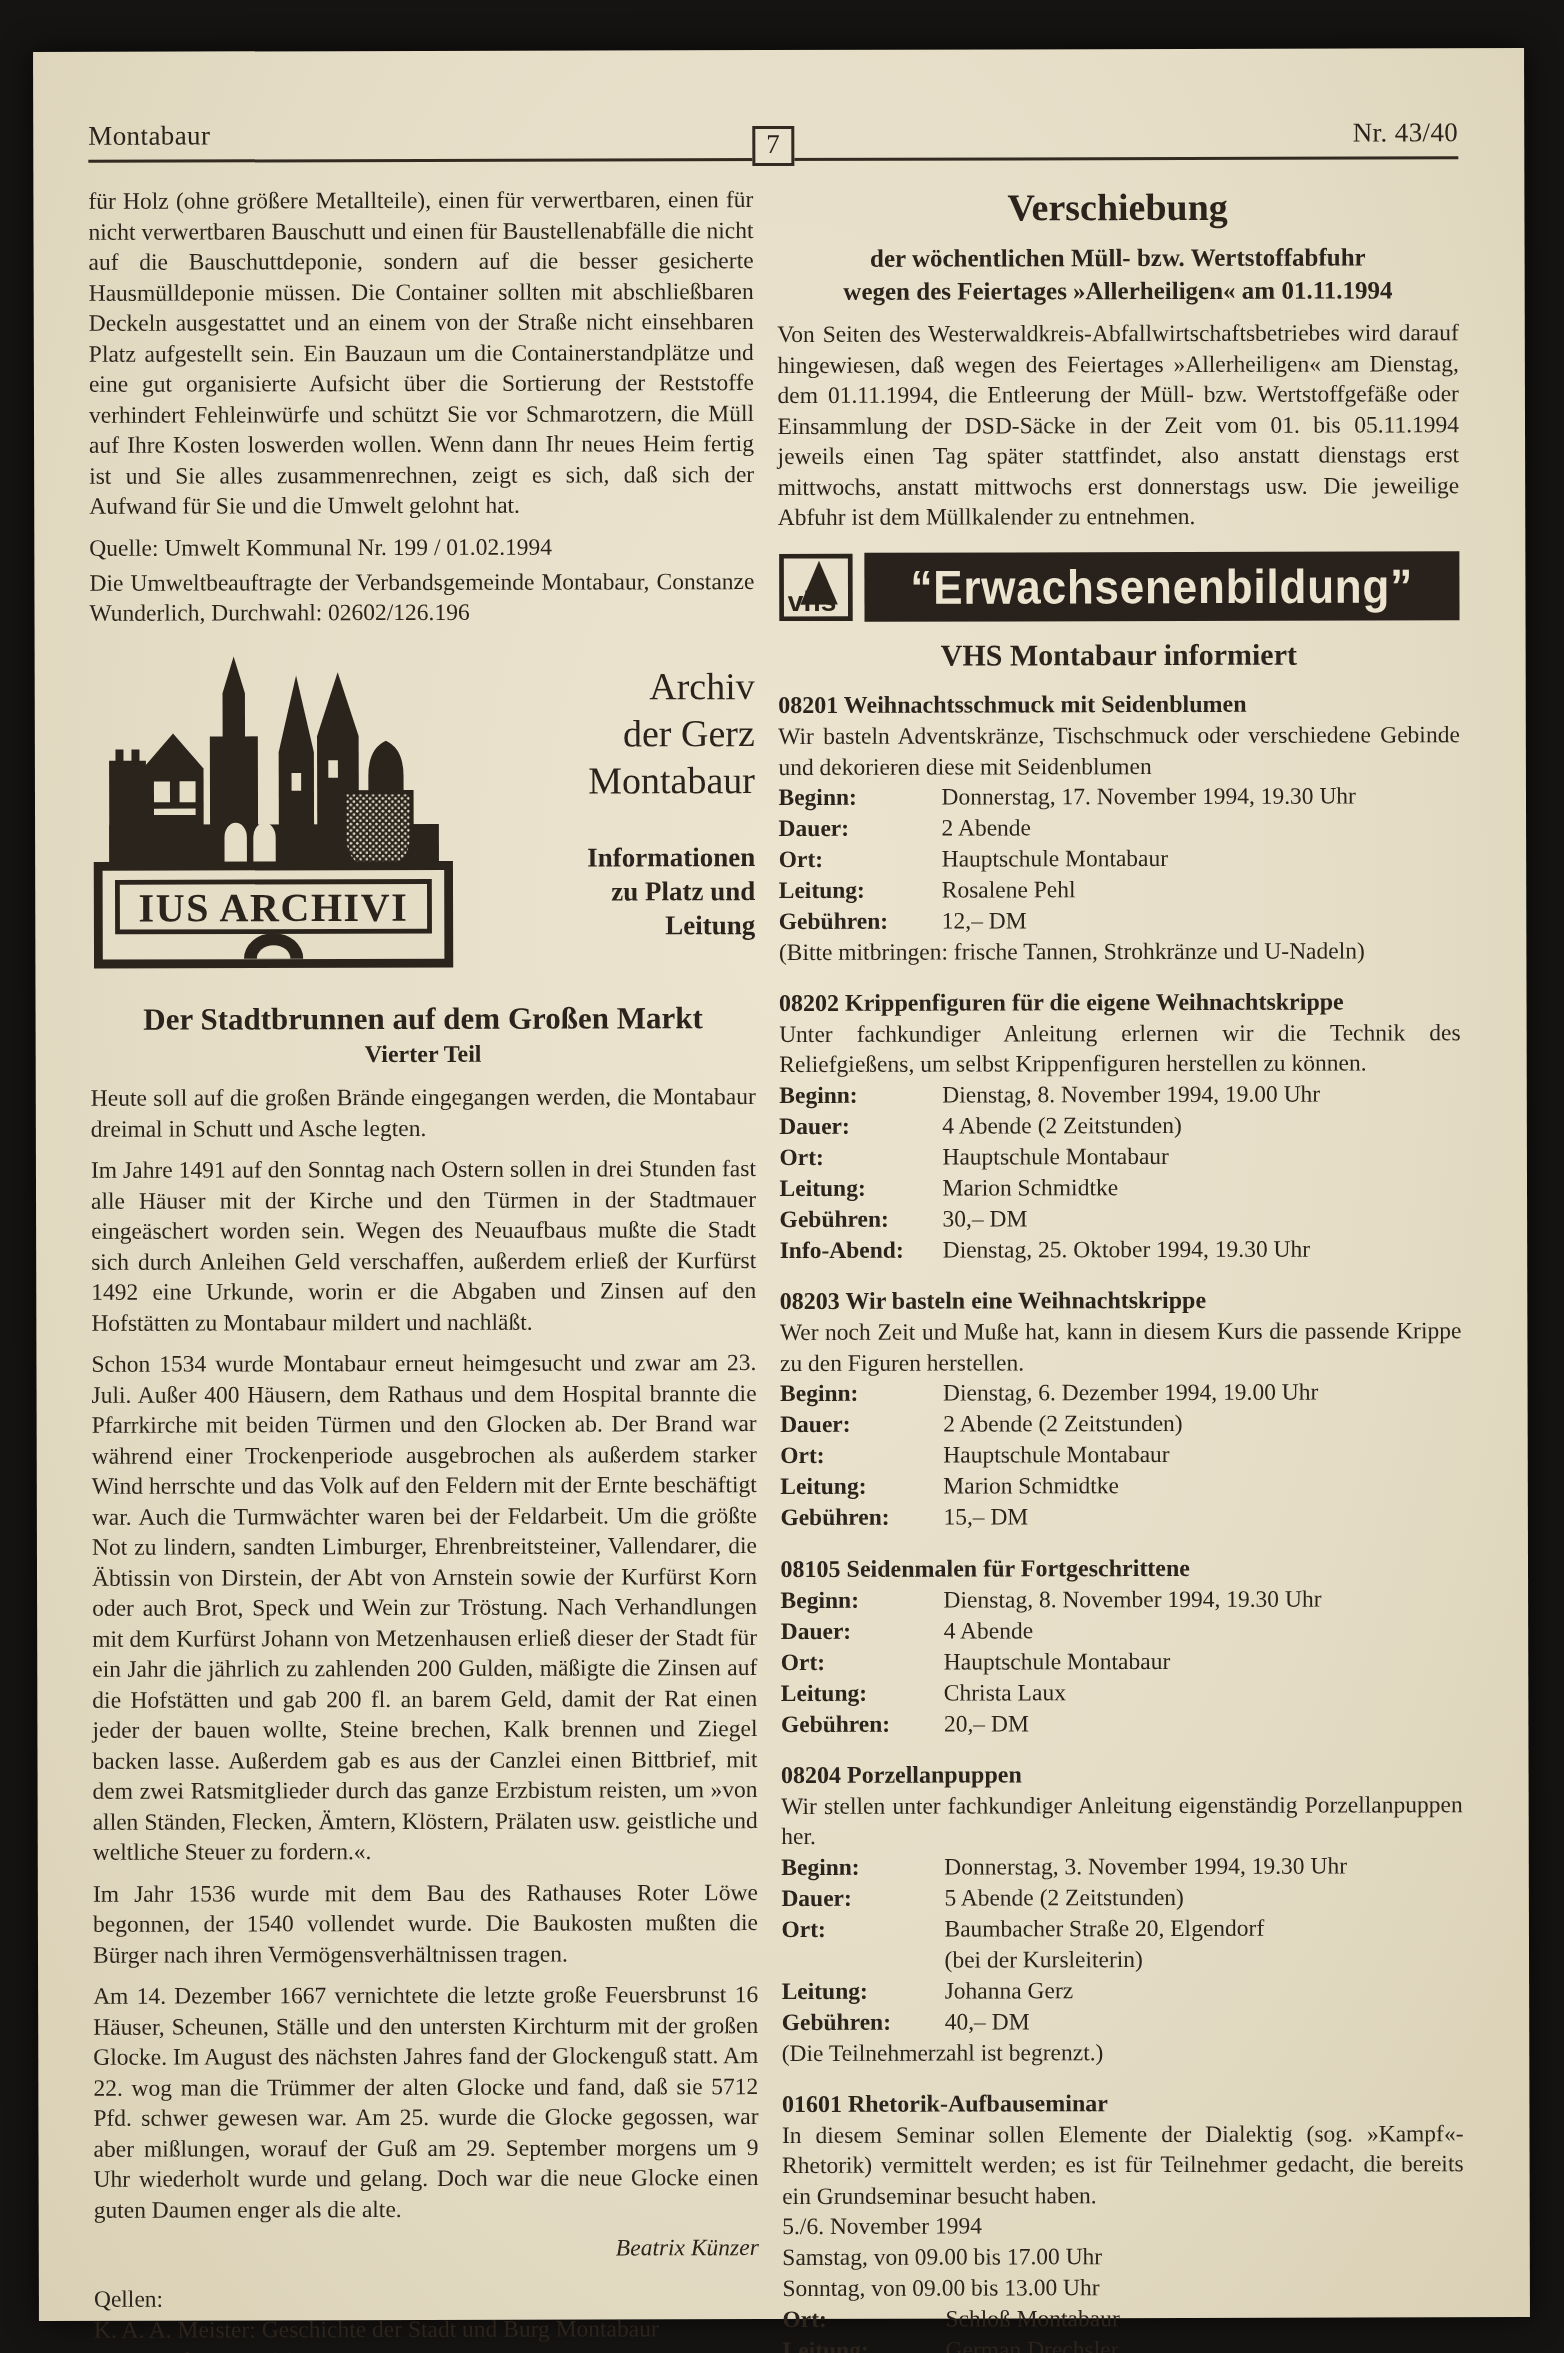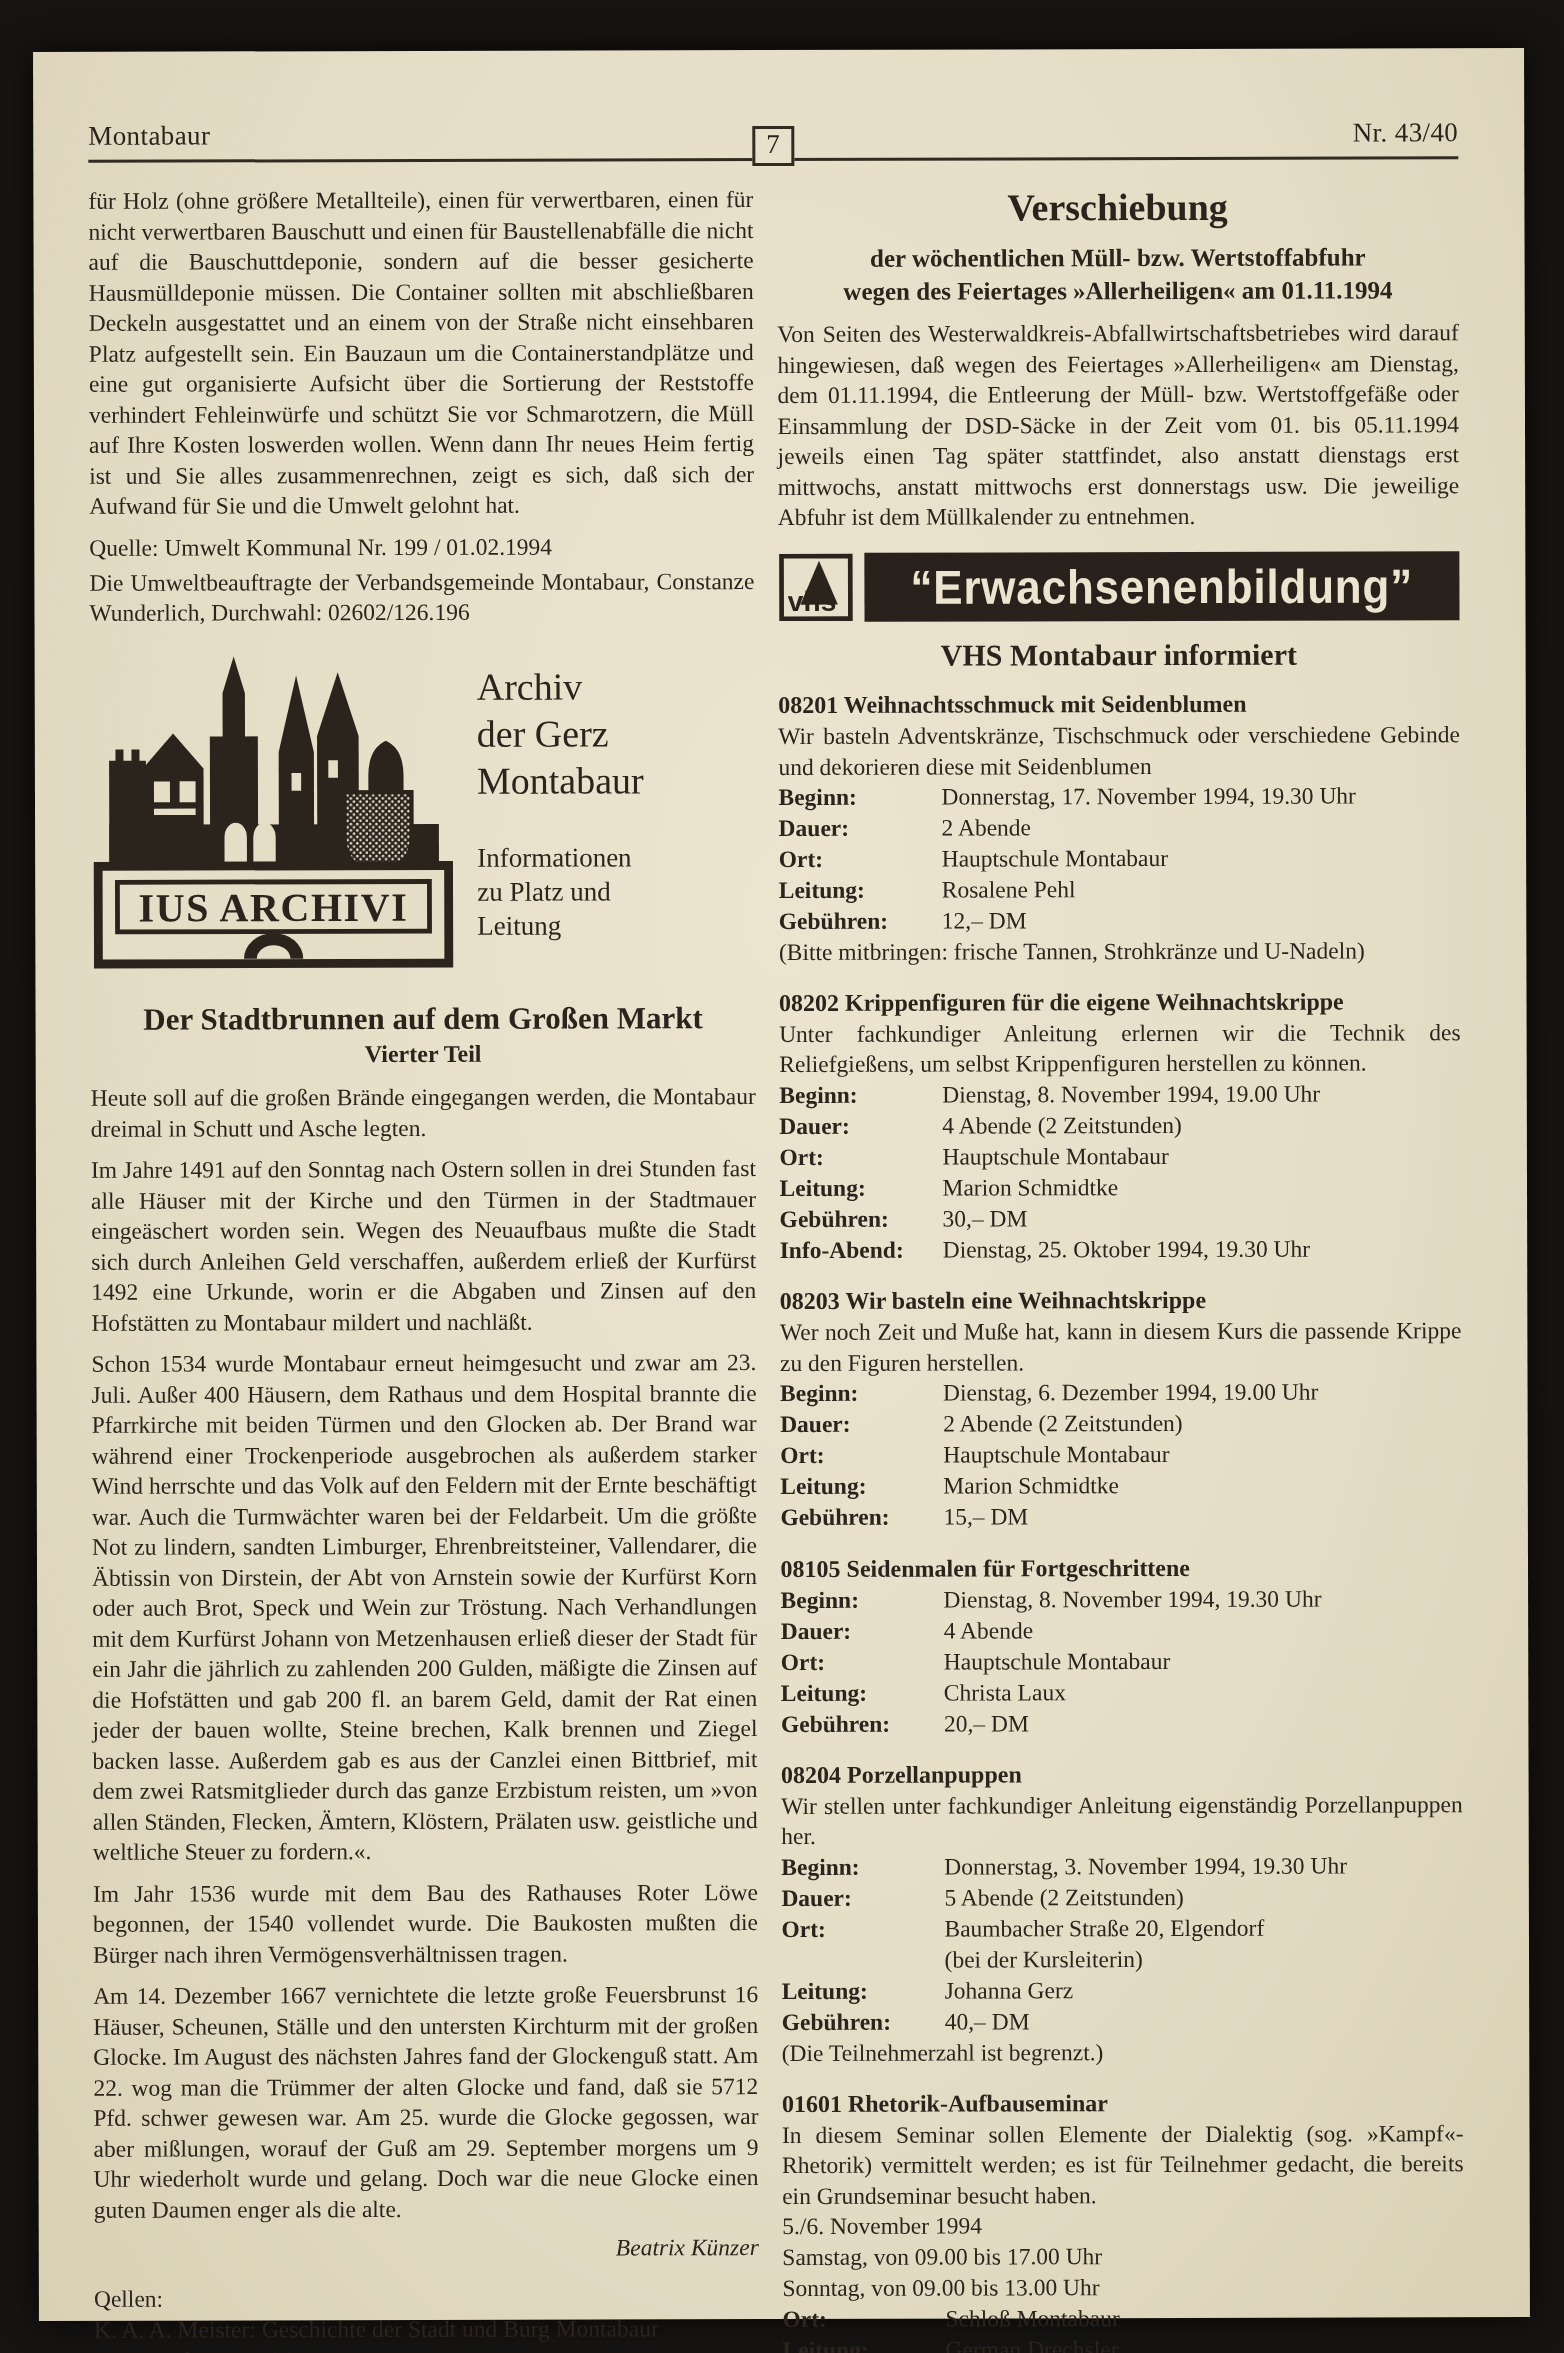--- a/index.html
+++ b/index.html
@@ -26,23 +26,23 @@
     font-size:27px;line-height:1;
   }
   .cols{display:flex;gap:23.5px;margin-top:23.5px;}
   .col-left{width:665px;flex-shrink:0;}
   .col-right{flex:1;min-width:0;}
   p,.para{font-size:23.5px;line-height:30.5px;text-align:justify;margin:0 0 11px 0;}
   .tight{margin-bottom:4.7px;}
   
   .archiv{display:flex;gap:19px;margin:12.5px 0 7.8px 0;}
   .archiv-art{width:368px;flex-shrink:0;}
-  .archiv-text{flex:1;text-align:left;padding-top:23.5px;}
+  .archiv-text{flex:1;text-align:right;padding-top:23.5px;}
   .archiv-title div{font-size:38px;line-height:47px;}
-  .archiv-sub{margin-top:36px;font-weight:normal;}
+  .archiv-sub{margin-top:36px;font-weight:bold;}
   .archiv-sub div{font-size:27px;line-height:34px;}
   .sb-title{font-size:31px;font-weight:bold;text-align:center;margin:20.3px 0 4.7px;}
   .sb-sub{font-size:24px;font-weight:bold;text-align:center;margin:0 0 14px;}
   .author{font-style:italic;text-align:right;font-size:23.5px;margin:4.7px 0 20.3px;}
   .plain{font-size:23.5px;line-height:31px;}
   
   .v-title{font-size:38px;font-weight:bold;text-align:center;margin:1.6px 0 12.5px;}
   .v-sub{font-size:25px;font-weight:bold;text-align:center;line-height:33px;margin-bottom:11px;}
   .banner{display:flex;align-items:stretch;gap:11px;margin:20.3px 0 17px;height:69px;}
   .vhsbox{width:75px;flex-shrink:0;background:#e8e0ca;}

